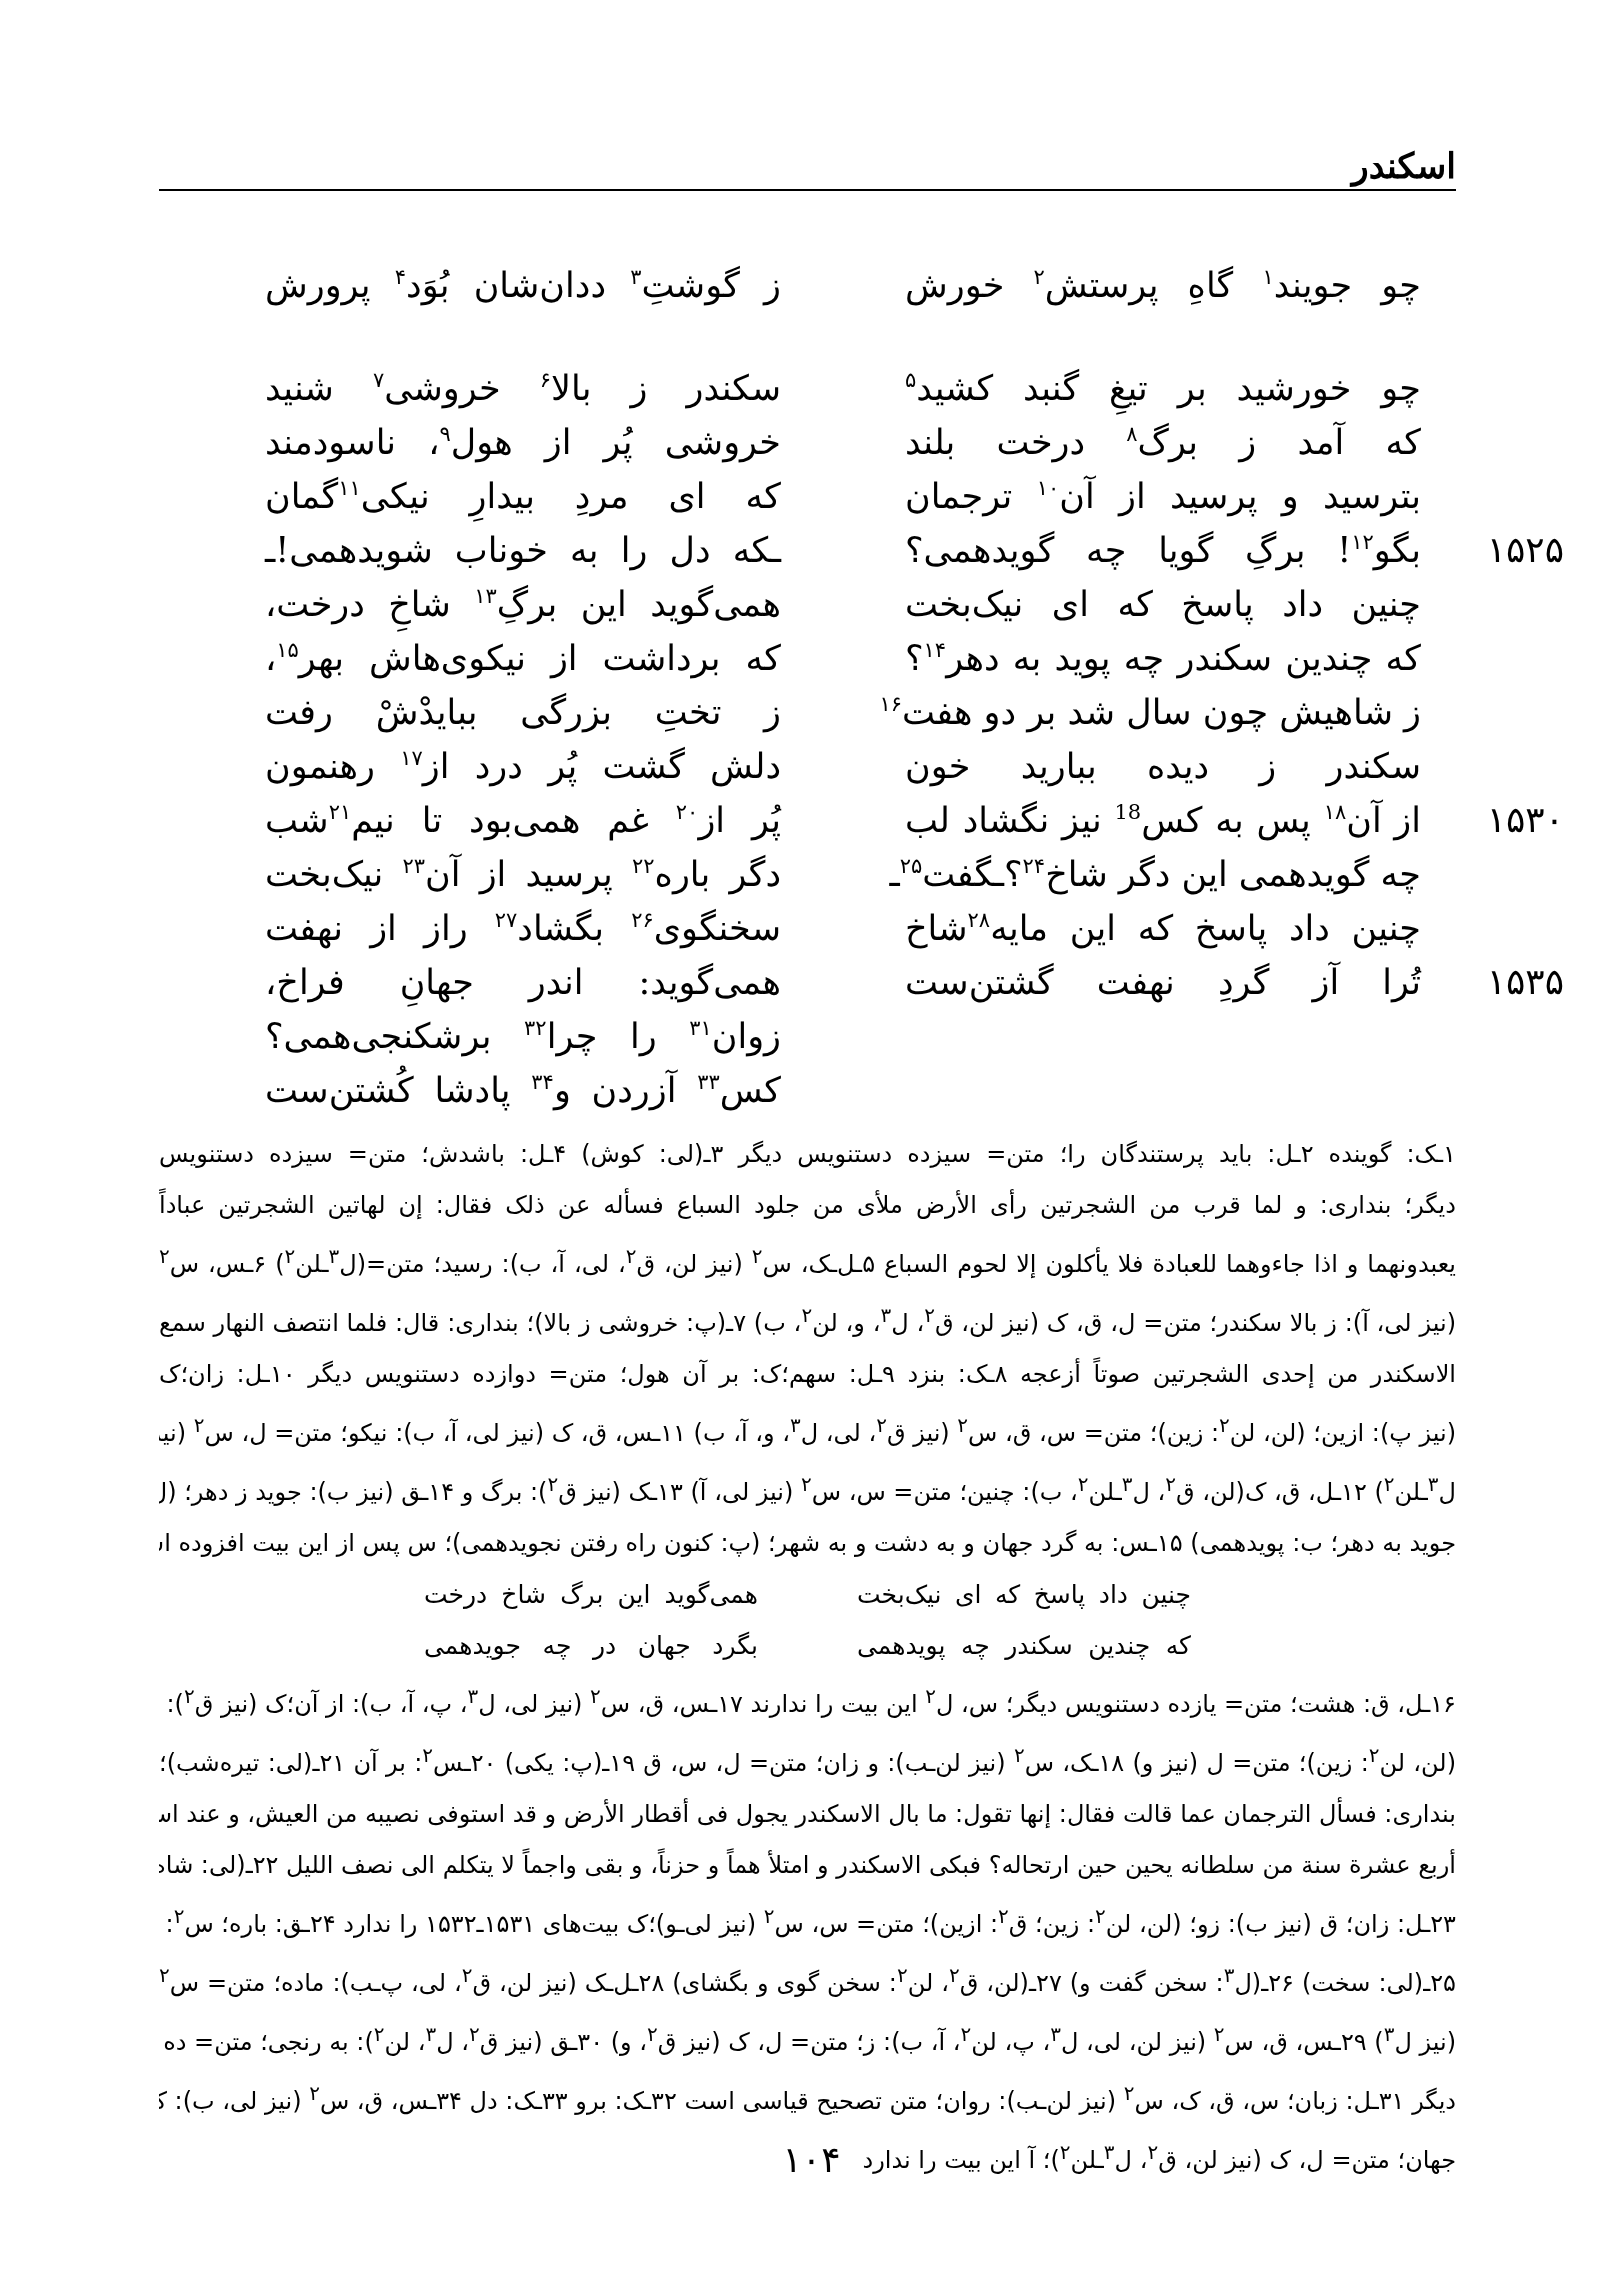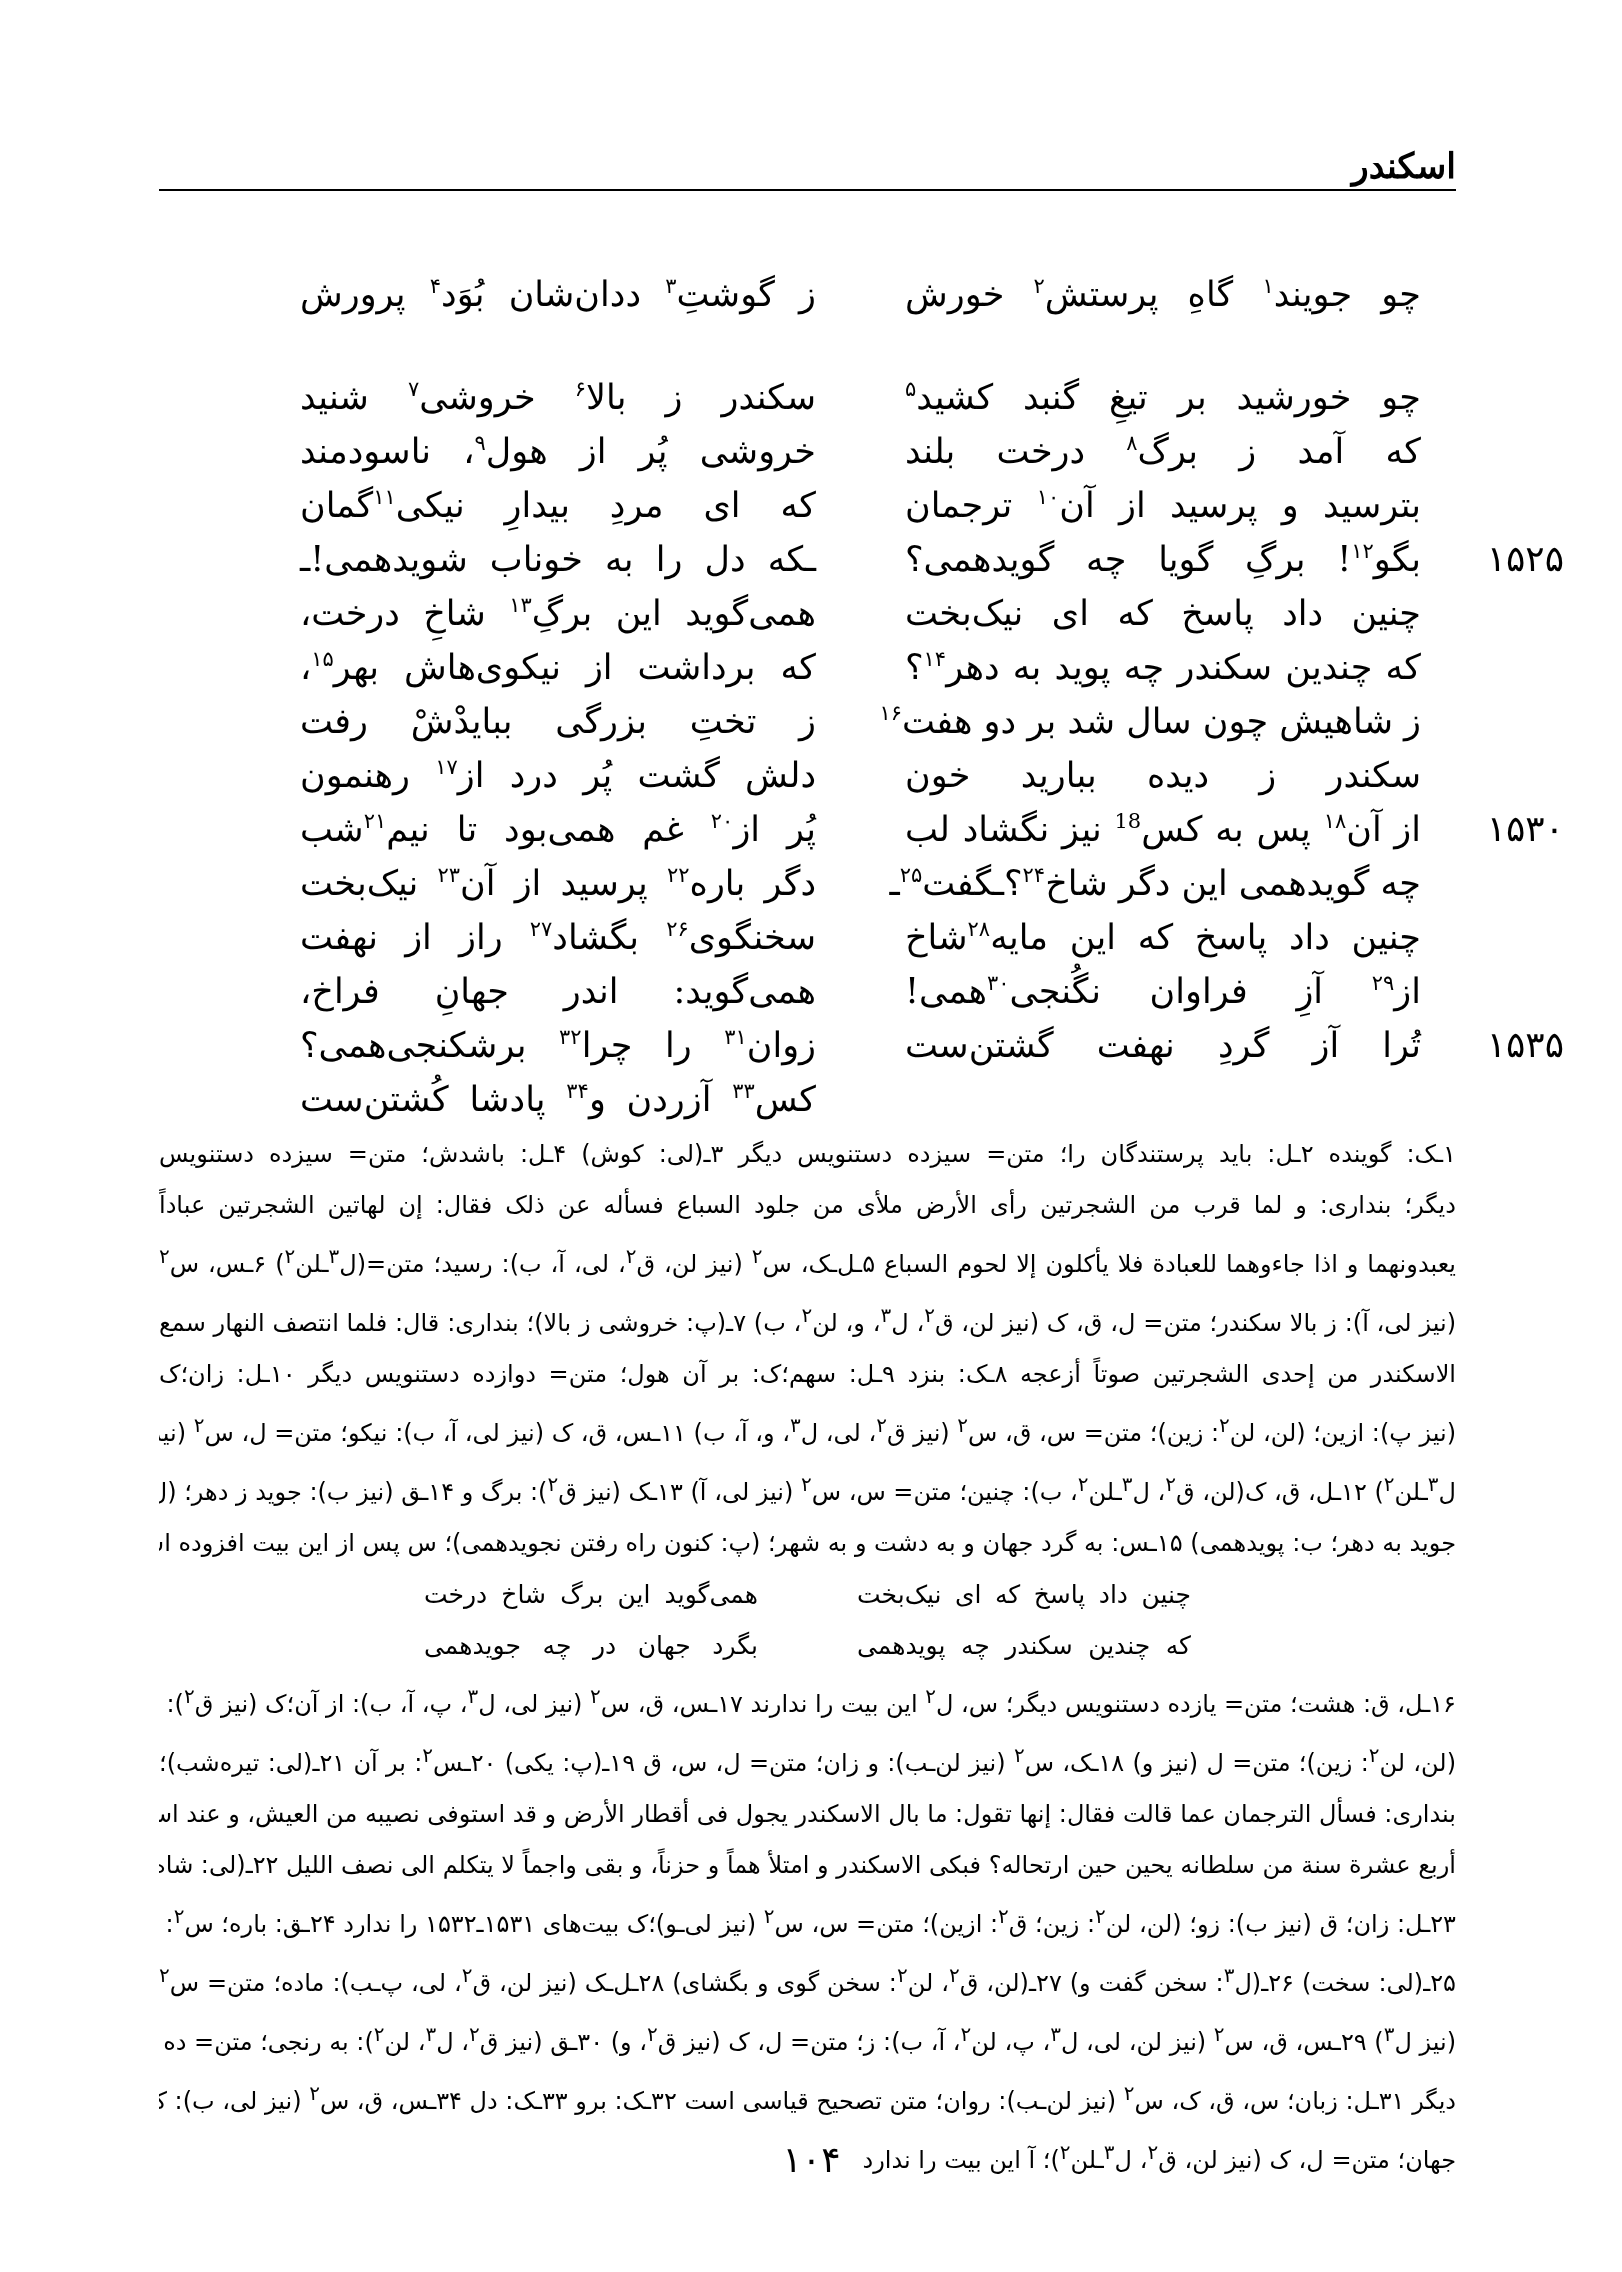--- a/index.html
+++ b/index.html
@@ -15,22 +15,22 @@
     }
     .header-rule {
       position: absolute; left: 159px; right: 167px; top: 189px;
       height: 2.1px; background: #000;
     }
 
     .poem {
       position: absolute; top: 251px; left: 265px; right: 202px; height: 864px;
     }
     .col {
-      position: absolute; top: 16px; width: 516px; direction: rtl;
-      font-size: 35px; line-height: 54px; margin-left: 35px;
+      position: absolute; top: 7px; width: 516px; direction: rtl;
+      font-size: 35px; line-height: 54px;
     }
     .col-right { right: 0; }
     .col-left { left: 0; }
     .verse {
       position: relative; height: 54px; white-space: nowrap;
       text-align: justify; text-align-last: justify;
     }
     .verse.gap { margin-bottom: 49px; }
     .verse sup { font-size: 21px; line-height: 0; }
     .verse-num {
@@ -71,21 +71,20 @@
         <div class="verse"><span>که آمد ز برگ<sup>۸</sup> درخت بلند</span></div>
         <div class="verse"><span>بترسید و پرسید از آن<sup>۱۰</sup> ترجمان</span></div>
         <div class="verse"><span>بگو<sup>۱۲</sup>! برگِ گویا چه گویدهمی؟</span><span class="verse-num">۱۵۲۵</span></div>
         <div class="verse"><span>چنین داد پاسخ که ای نیک‌بخت</span></div>
         <div class="verse"><span>که چندین سکندر چه پوید به دهر<sup>۱۴</sup>؟</span></div>
         <div class="verse"><span>ز شاهیش چون سال شد بر دو هفت<sup>۱۶</sup></span></div>
         <div class="verse"><span>سکندر ز دیده ببارید خون</span></div>
         <div class="verse"><span>از آن<sup>۱۸</sup> پس به کس<sup>18</sup> نیز نگشاد لب</span><span class="verse-num">۱۵۳۰</span></div>
         <div class="verse"><span>چه گویدهمی این دگر شاخ<sup>۲۴</sup>؟ـگفت<sup>۲۵</sup>ـ</span></div>
         <div class="verse"><span>چنین داد پاسخ که این مایه<sup>۲۸</sup>شاخ</span></div>
-        <div class="verse"><span>از<sup>۲۹</sup> آزِ فراوان نگُنجی<sup>۳۰</sup>همی!</span></div>
         <div class="verse"><span>تُرا آز گردِ نهفت گشتن‌ست</span><span class="verse-num">۱۵۳۵</span></div>
       </div>
     <div class="col col-left" id="col-left">
         <div class="verse gap">ز گوشتِ<sup>۳</sup> ددان‌شان بُوَد<sup>۴</sup> پرورش</div>
         <div class="verse">سکندر ز بالا<sup>۶</sup> خروشی<sup>۷</sup> شنید</div>
         <div class="verse">خروشی پُر از هول<sup>۹</sup>، ناسودمند</div>
         <div class="verse">که ای مردِ بیدارِ نیکی<sup>۱۱</sup>گمان</div>
         <div class="verse">ـکه دل را به خوناب شویدهمی!ـ</div>
         <div class="verse">همی‌گوید این برگِ<sup>۱۳</sup> شاخِ درخت،</div>
         <div class="verse">که برداشت از نیکوی‌هاش بهر<sup>۱۵</sup>،</div>

